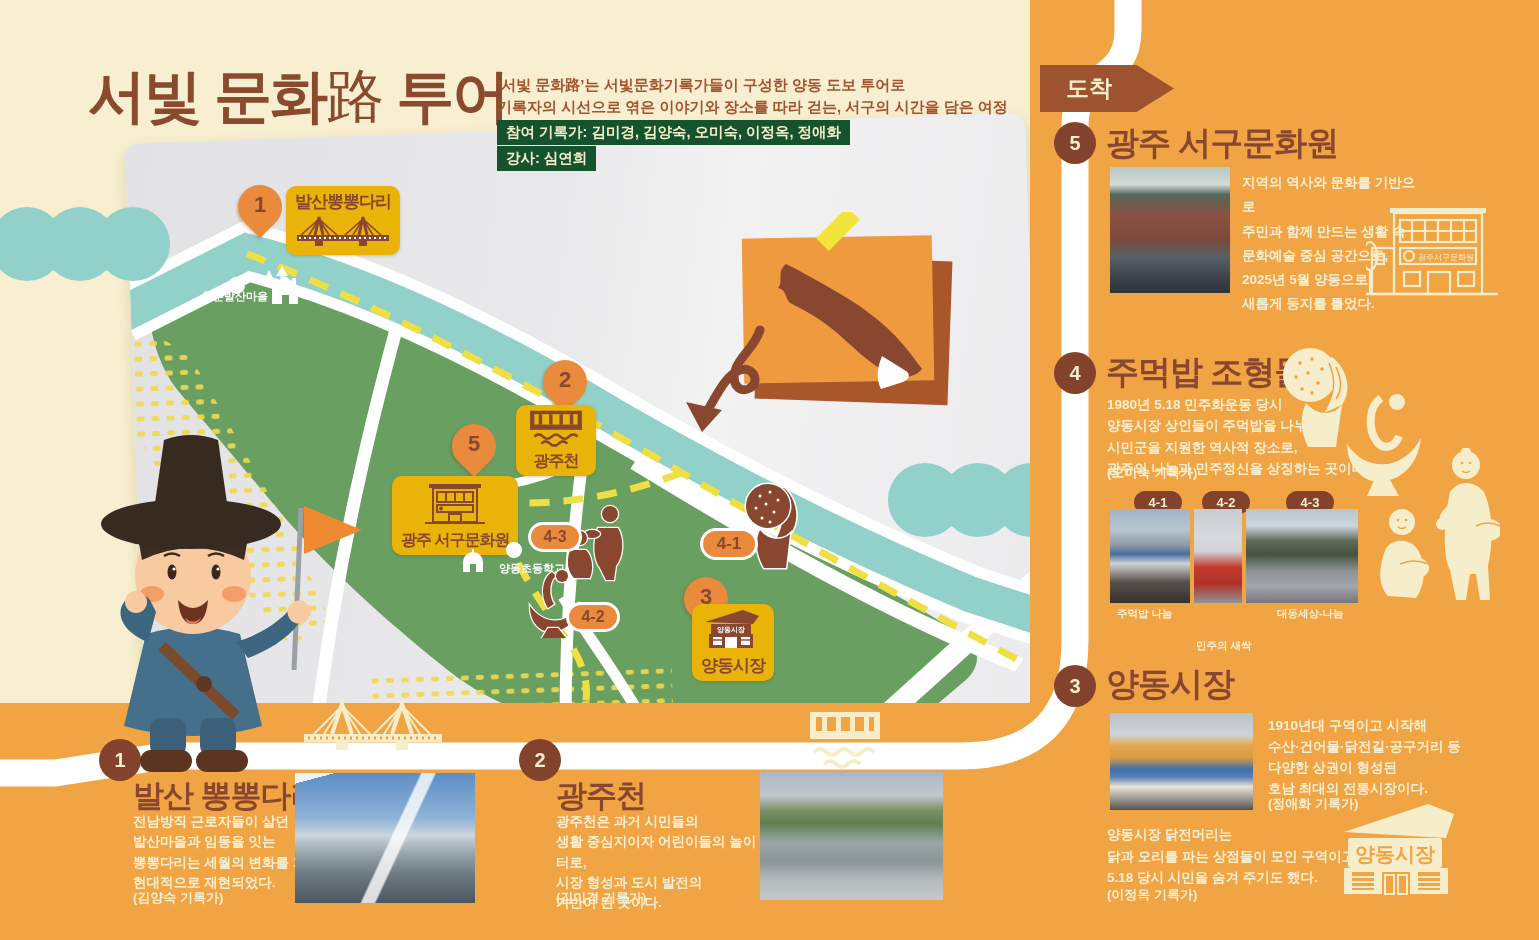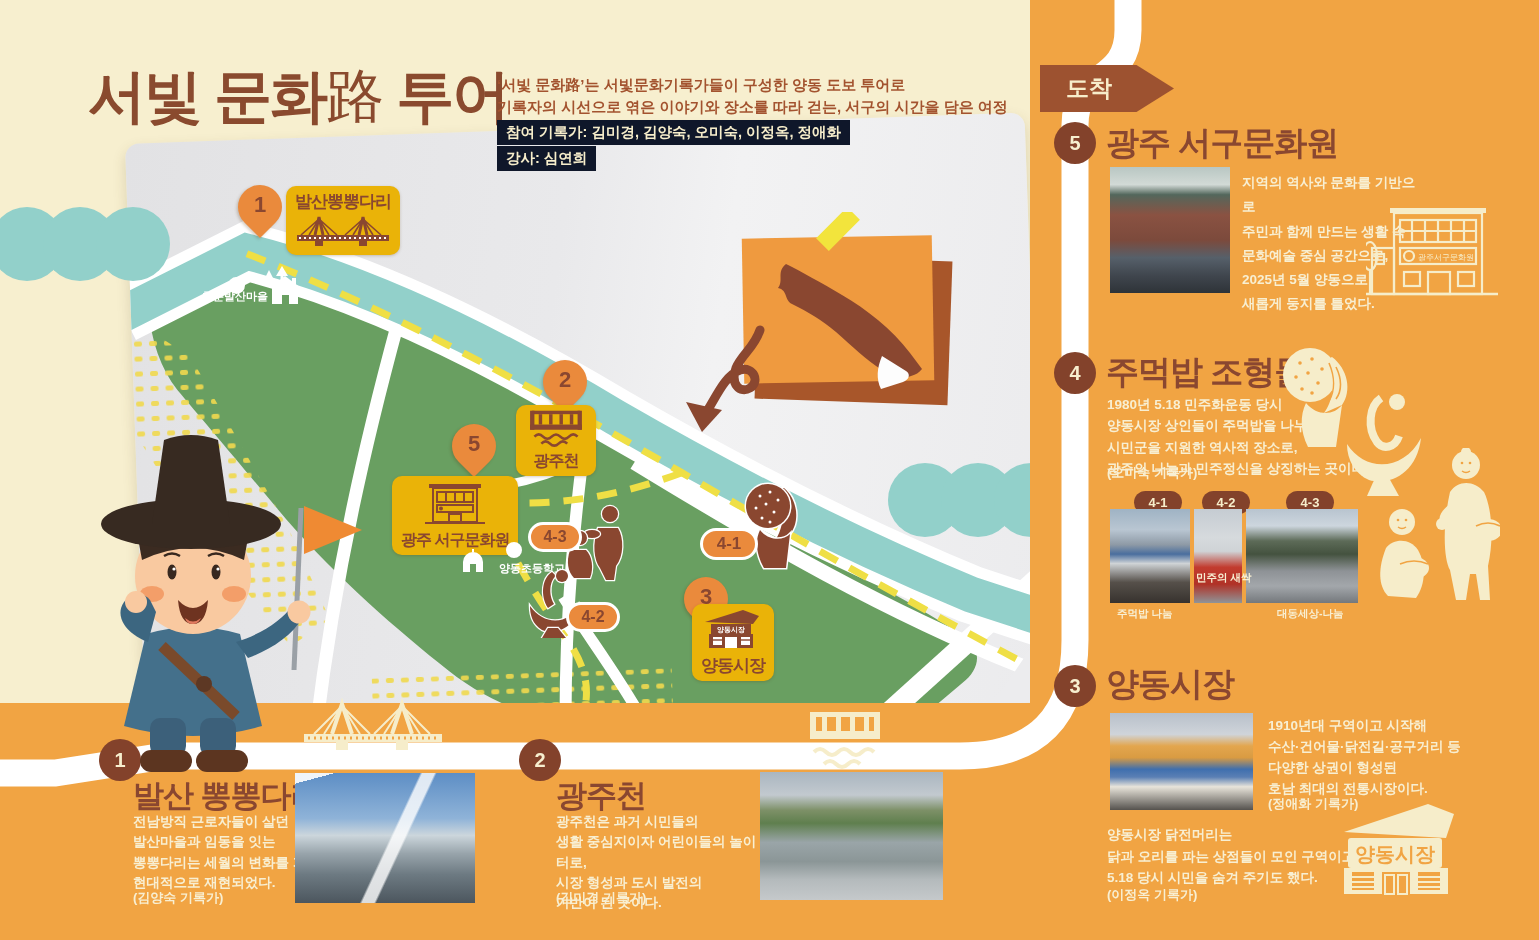--- a/index.html
+++ b/index.html
@@ -25,21 +25,21 @@
 
   .rail-circle{position:absolute;width:42px;height:42px;border-radius:50%;background:#83422b;
     color:#f7efcf;font-weight:900;font-size:20px;display:flex;align-items:center;justify-content:center;z-index:5;}
   .arrow-badge{position:absolute;background:#9d5230;color:#f7eecb;font-weight:900;font-size:23px;
     display:flex;align-items:center;z-index:5;clip-path:polygon(0 0,72% 0,100% 50%,72% 100%,0 100%);padding-left:26px;box-sizing:border-box;}
 
   
   .title{position:absolute;left:88px;top:58px;font-size:58px;font-weight:900;color:#8a4a2e;letter-spacing:-2px;z-index:5;}
   .title .han{font-weight:500;}
   .hdesc{position:absolute;color:#a3532f;font-weight:700;font-size:15px;z-index:5;}
-  .hbadge{position:absolute;background:#0f172a;color:#f7eecb;font-weight:700;font-size:14.5px;
+  .hbadge{position:absolute;background:#14532d;color:#f7eecb;font-weight:700;font-size:14.5px;
     padding:3px 9px;z-index:5;white-space:nowrap;}
 
   
   .sec-head{position:absolute;font-weight:900;color:#8a4730;z-index:5;white-space:nowrap;letter-spacing:-1px;}
   .ml{white-space:pre-line;}
   .body-txt{position:absolute;color:#f8efd2;font-size:13.5px;font-weight:700;z-index:5;}
   .credit{position:absolute;color:#f8efd2;font-size:13px;font-weight:700;z-index:5;}
   .pill{position:absolute;width:48px;height:23px;border-radius:12px;background:#83422b;color:#f7eecb;
     font-weight:900;font-size:13px;display:flex;align-items:center;justify-content:center;z-index:5;}
   .photo{position:absolute;z-index:5;}
@@ -372,21 +372,21 @@
 시민군을 지원한 역사적 장소로,
 광주의 나눔과 민주정신을 상징하는 곳이다.</div>
   <div class="credit" style="left:1107px;top:464px;">(오미숙 기록가)</div>
   <div class="pill" style="left:1134px;top:491px;">4-1</div>
   <div class="pill" style="left:1202px;top:491px;">4-2</div>
   <div class="pill" style="left:1286px;top:491px;">4-3</div>
   <div class="photo ph41" style="left:1110px;top:509px;width:80px;height:94px;"></div>
   <div class="photo ph42" style="left:1194px;top:509px;width:48px;height:94px;"></div>
   <div class="photo ph43" style="left:1246px;top:509px;width:112px;height:94px;"></div>
   <div class="cap" style="left:1117px;top:607px;">주먹밥 나눔</div>
-  <div class="cap" style="left:1196px;top:571px;">민주의 새싹</div>
+  <div class="cap" style="left:1196px;top:639px;">민주의 새싹</div>
   <div class="cap" style="left:1277px;top:607px;">대동세상-나눔</div>
 
   <svg class="deco" style="left:1278px;top:345px;" width="78" height="104" viewBox="0 0 78 104">
     <circle cx="32" cy="30" r="27" fill="#f6edca"></circle>
     <g fill="#f1a443">
       <circle cx="22" cy="18" r="1.8"></circle>
         <circle cx="34" cy="14" r="1.8"></circle>
         <circle cx="44" cy="24" r="1.8"></circle>
       <circle cx="18" cy="32" r="1.8"></circle>
         <circle cx="30" cy="28" r="1.8"></circle>

